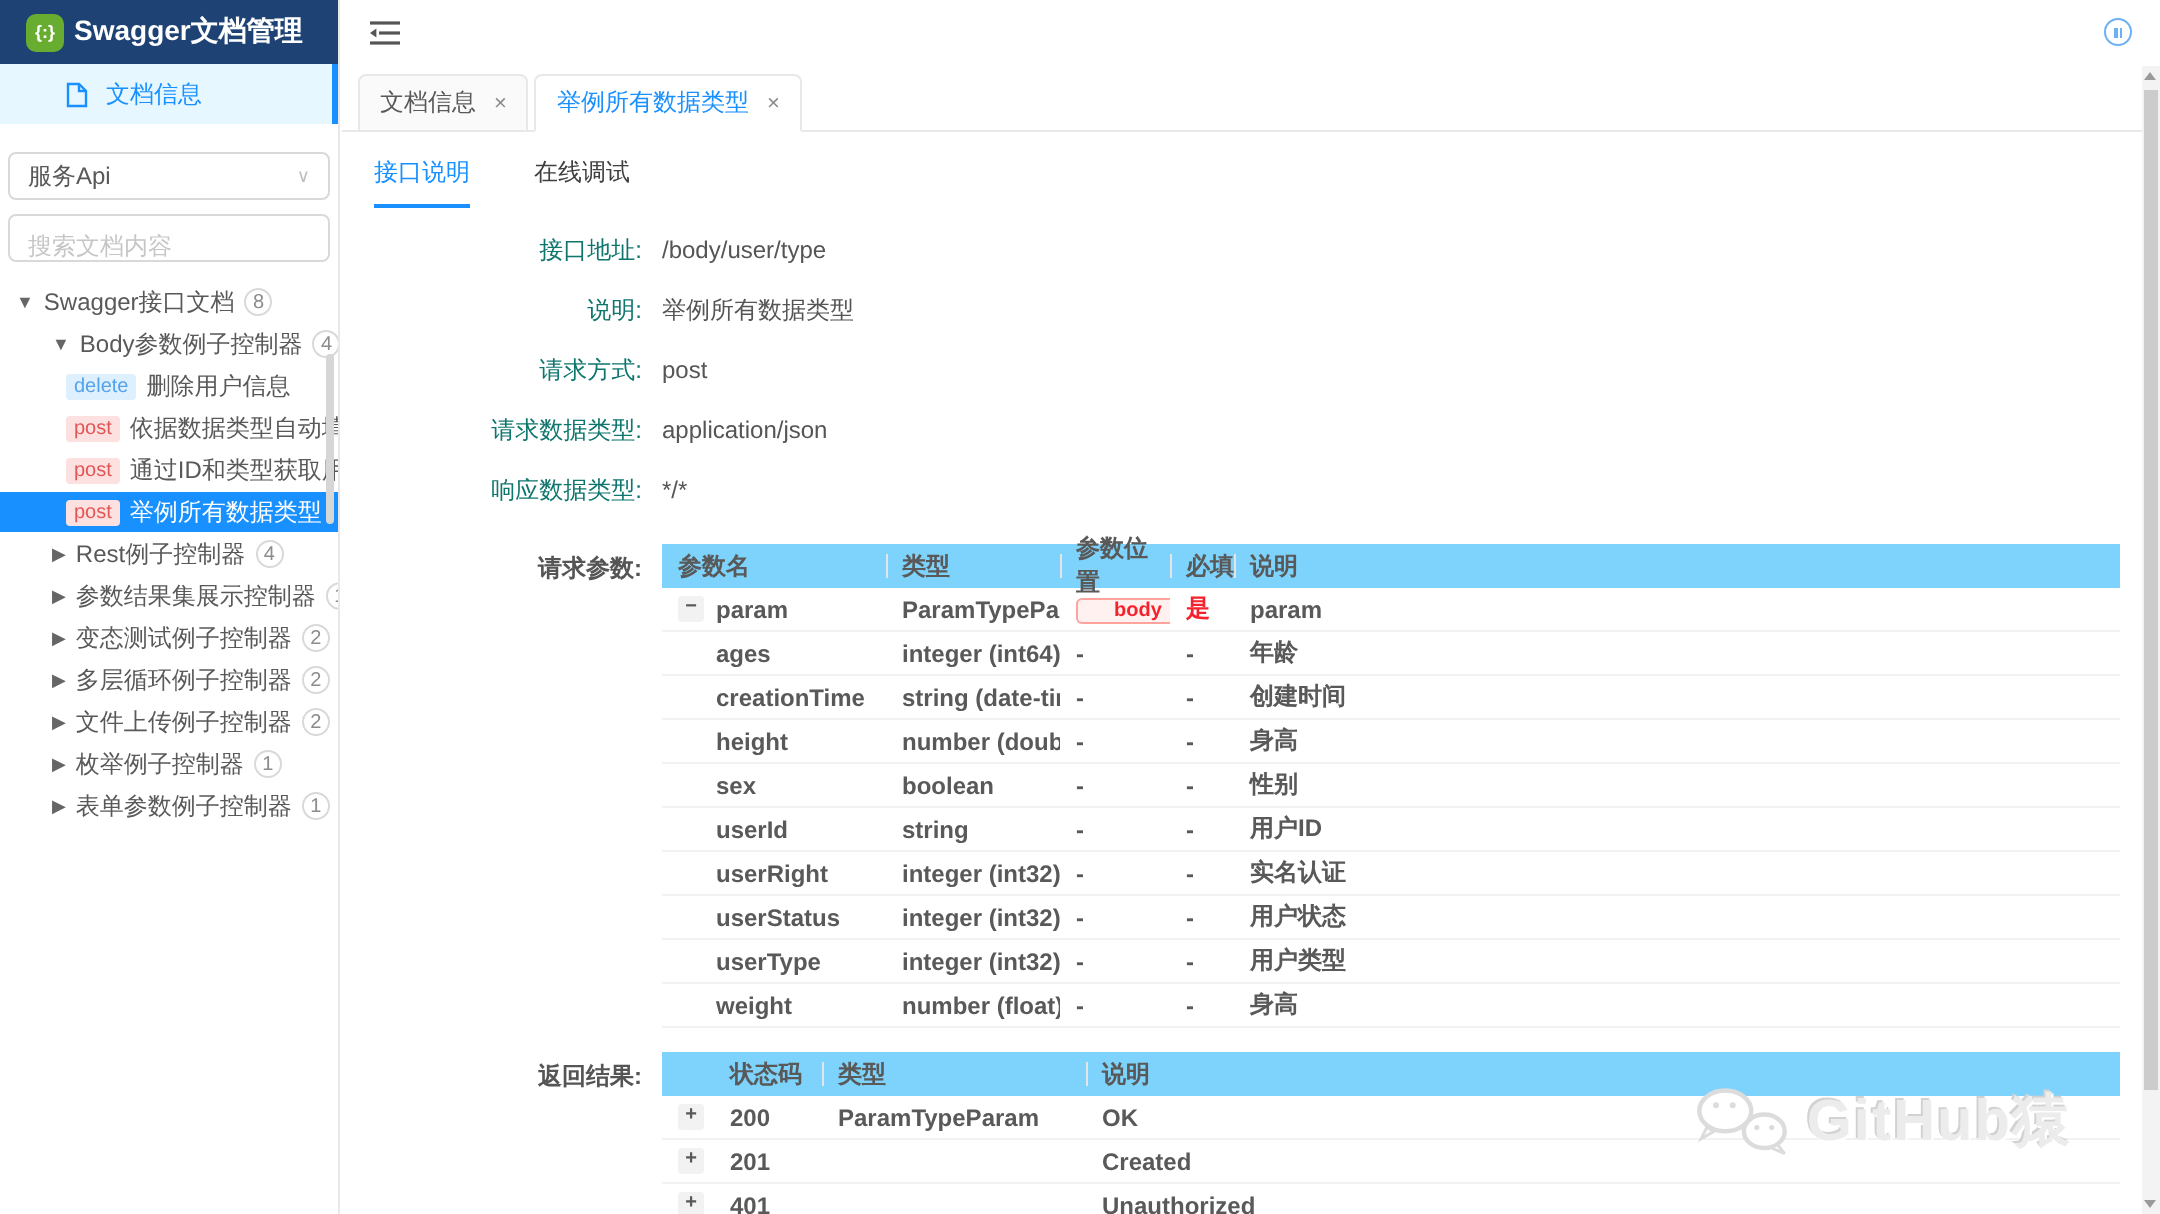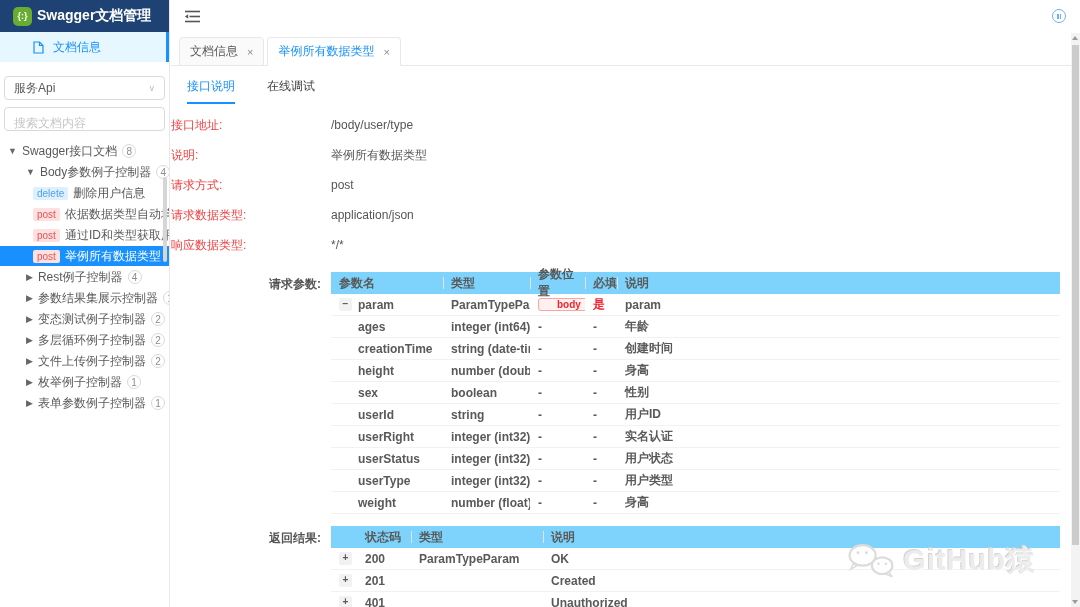--- a/index.html
+++ b/index.html
@@ -55,21 +55,21 @@
   .tab-close { margin-left:9px; color:#8c8c8c; font-size:11px; cursor:pointer; }
 
   .content { position:relative; padding-top:8px; }
   .inner-tabs { display:flex; gap:32px; padding-left:16px; }
   .itab { position:relative; padding:4px 0 9px; color:#404040; cursor:pointer; }
   .itab.active { color:#1890ff; }
   .itab.active::after { content:""; position:absolute; left:0; right:0; bottom:0; height:2px; background:#1890ff; }
 
   .fields { margin-top:6px; }
   .field { height:30px; display:flex; align-items:center; }
-  .f-label { width:150px; text-align:left; color:#ef4444; flex-shrink:0; }
+  .f-label { width:150px; text-align:right; color:#0f766e; flex-shrink:0; }
   .f-value { margin-left:10px; color:#555; }
 
   .section { display:flex; margin-top:12px;font-weight:bold; }
   .s-label { width:150px; text-align:right; padding-top:4px; color:#555; flex-shrink:0; }
   .s-table { flex:1; margin-left:10px; margin-right:20px; }
   .t-header { display:flex; background:#7dd3fc; height:22px; align-items:flex-start; color:#595959; }
   .t-header > div { padding-left:8px; position:relative; height:100%; display:flex; align-items:center; }
   .t-header > div.sep::before { content:""; position:absolute; left:0; top:5px; bottom:5px; width:1px; background:#e4e4e4; }
   .t-row { display:flex; height:22px; align-items:center; border-bottom:1px solid #f2f2f2; color:#595959; }
   .t-row > div { padding-left:8px; white-space:nowrap; overflow:hidden; }

